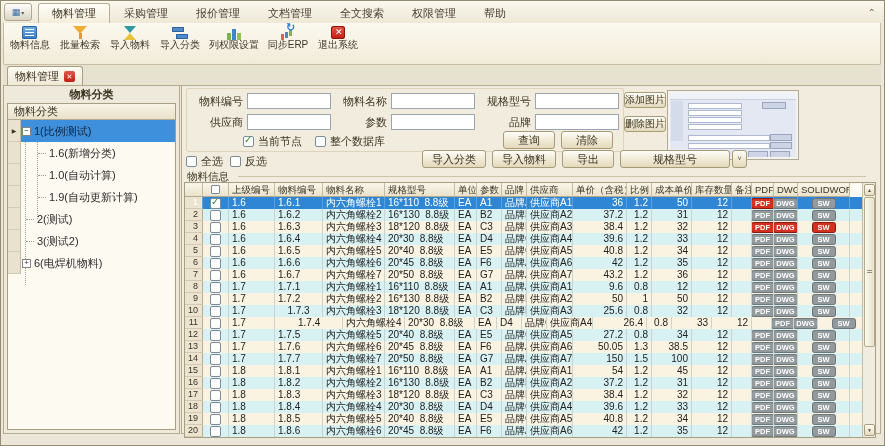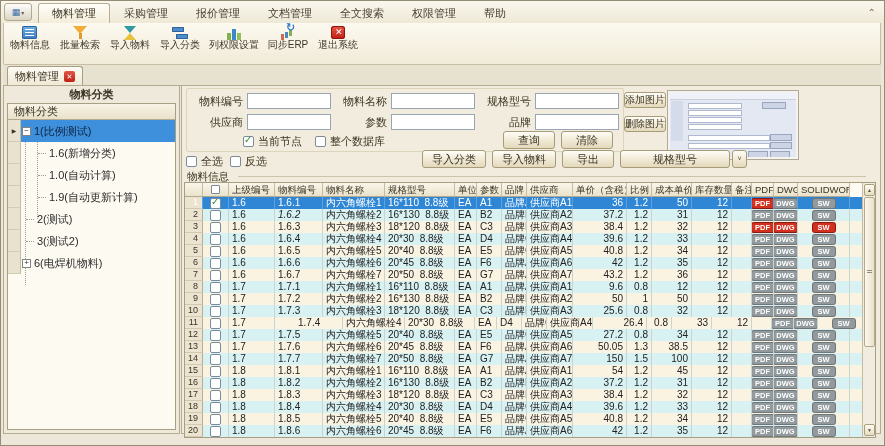--- a/index.html
+++ b/index.html
@@ -324,21 +324,21 @@
             <div class="gc num" style="width: 40px;">12</div>
             <div class="gc" style="width: 20px;"></div>
             <div class="gc ctr" style="width: 22px;"><span class="badge red">PDF</span></div>
             <div class="gc ctr" style="width: 24px;"><span class="badge gray">DWG</span></div>
             <div class="gc ctr" style="width: 52px;"><span class="badge gray">SW</span></div>
           </div>
           <div class="grow even">
             <div class="gc rn" style="width: 18px;">2</div>
             <div class="gc ctr" style="width: 26px;"><span class="cb"></span></div>
             <div class="gc" style="width: 46px;">1.6</div>
-            <div class="gc" style="width: 48px; font-style: italic;">1.6.2</div>
+            <div class="gc" style="width: 48px;">1.6.2</div>
             <div class="gc" style="width: 62px;">内六角螺栓2</div>
             <div class="gc" style="width: 70px;">16*130  8.8级</div>
             <div class="gc" style="width: 22px;">EA</div>
             <div class="gc" style="width: 25px;">B2</div>
             <div class="gc" style="width: 25px;">品牌B</div>
             <div class="gc" style="width: 46px;">供应商A2</div>
             <div class="gc num" style="width: 54px;">37.2</div>
             <div class="gc num" style="width: 25px;">1.2</div>
             <div class="gc num" style="width: 40px;">31</div>
             <div class="gc num" style="width: 40px;">12</div>
@@ -484,21 +484,21 @@
             <div class="gc num" style="width: 40px;">12</div>
             <div class="gc" style="width: 20px;"></div>
             <div class="gc ctr" style="width: 22px;"><span class="badge gray">PDF</span></div>
             <div class="gc ctr" style="width: 24px;"><span class="badge gray">DWG</span></div>
             <div class="gc ctr" style="width: 52px;"><span class="badge gray">SW</span></div>
           </div>
           <div class="grow even">
             <div class="gc rn" style="width: 18px;">10</div>
             <div class="gc ctr" style="width: 26px;"><span class="cb"></span></div>
             <div class="gc" style="width: 46px;">1.7</div>
-            <div class="gc" style="width: 48px;">1.7.3</div>
+            <div class="gc" style="width: 48px; text-align: center;">1.7.3</div>
             <div class="gc" style="width: 62px;">内六角螺栓3</div>
             <div class="gc" style="width: 70px;">18*120  8.8级</div>
             <div class="gc" style="width: 22px;">EA</div>
             <div class="gc" style="width: 25px;">C3</div>
             <div class="gc" style="width: 25px;">品牌B</div>
             <div class="gc" style="width: 46px;">供应商A3</div>
             <div class="gc num" style="width: 54px;">25.6</div>
             <div class="gc num" style="width: 25px;">0.8</div>
             <div class="gc num" style="width: 40px;">32</div>
             <div class="gc num" style="width: 40px;">12</div>

